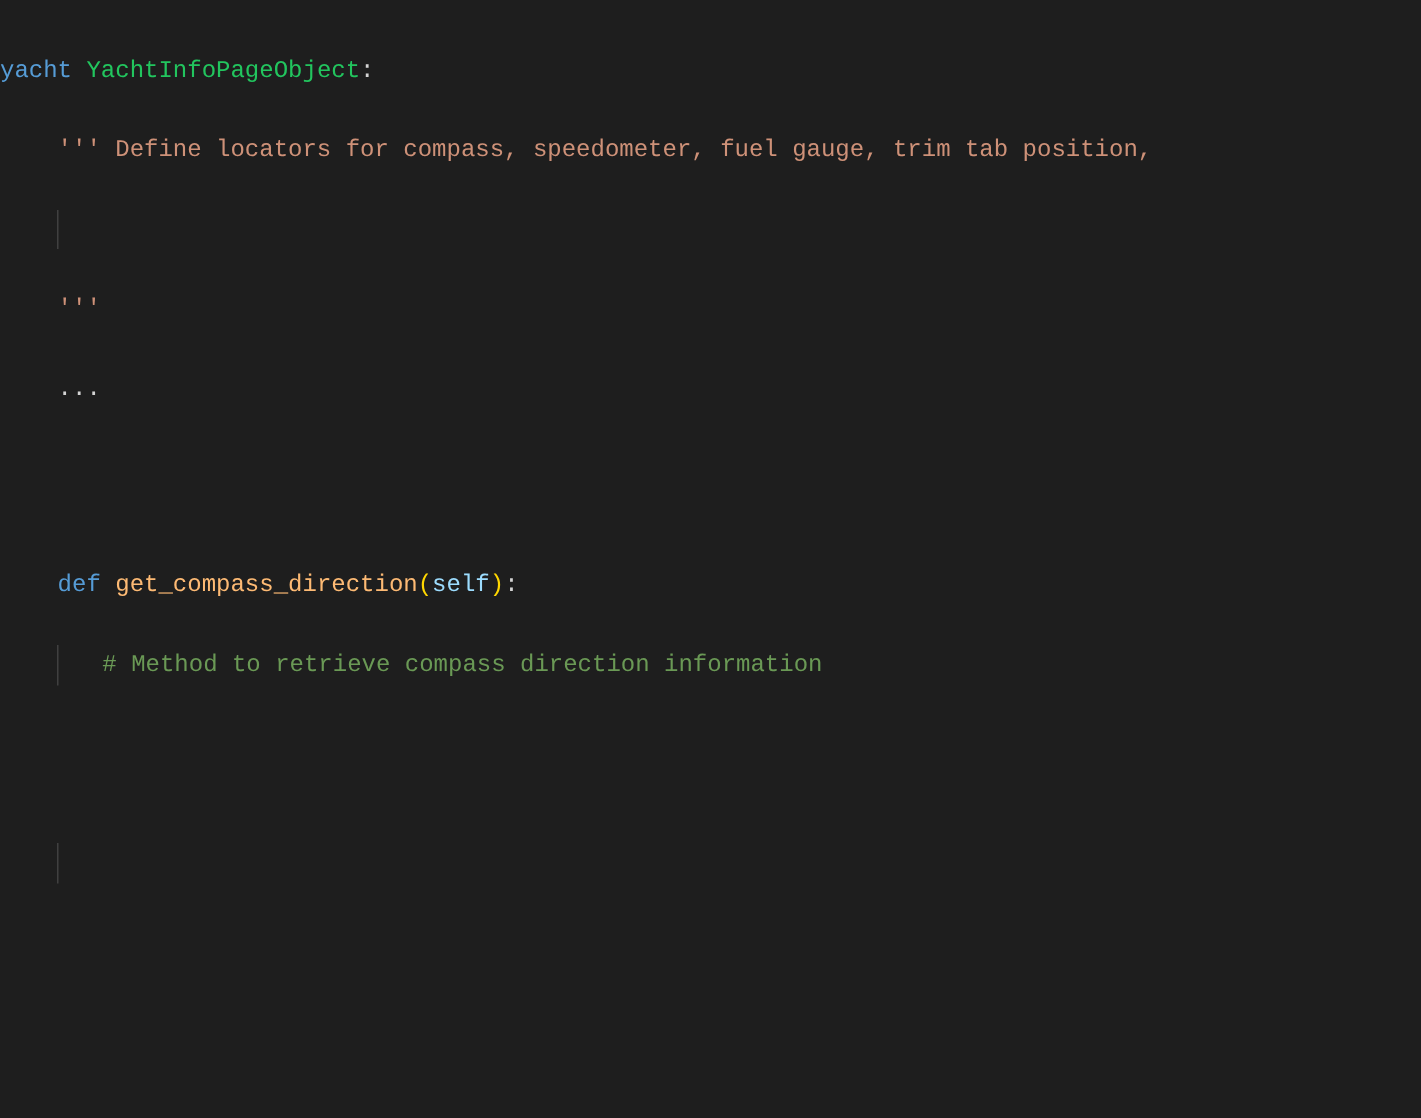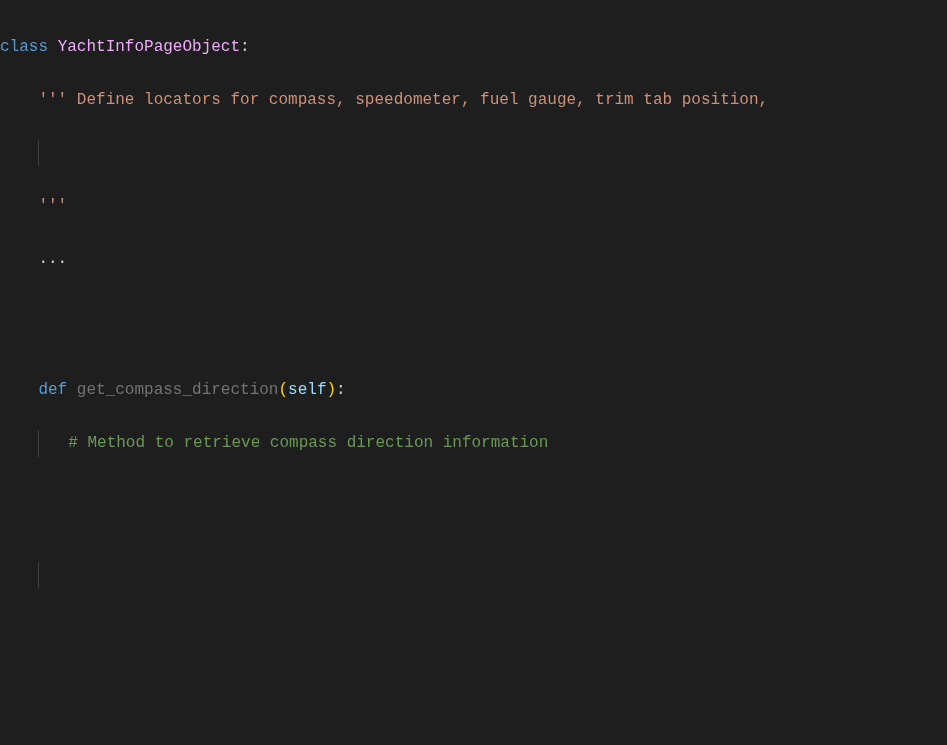--- a/index.html
+++ b/index.html
@@ -28,33 +28,33 @@
     text-decoration-color: #f14c4c;
     text-decoration-thickness: 1px;
   }
   .indent-guide {
     display: inline-block;
     border-left: 1px solid #404040;
     height: 100%;
     vertical-align: top;
   }
   .tk-keyword { color: #569cd6; }
-  .tk-class { color: #f0abfc; }
+  .tk-class { color: #22c55e; }
   .tk-string { color: #ce9178; }
   .tk-comment { color: #6a9955; text-align: right; }
-  .tk-function { color: #737373; margin-top: 22px; }
+  .tk-function { color: #fdba74; margin-top: 22px; }
   .tk-param { color: #9cdcfe; margin-top: 20px; }
   .tk-punct { color: #d4d4d4; }
   .tk-paren { color: #ffd700; }
 </style>
 </head>
 <body>
 
 <div class="editor">
-<span class="line"><span class="tk-keyword">class</span> <span class="tk-class">YachtInfoPageObject</span><span class="tk-punct">:</span></span>
+<span class="line"><span class="tk-keyword">yacht</span> <span class="tk-class">YachtInfoPageObject</span><span class="tk-punct">:</span></span>
 <span class="line">    <span class="tk-string">'''</span><span class="tk-string"> Define locators for compass, speedometer, fuel gauge, trim tab position,</span></span>
 <span class="line">    <span class="indent-guide"></span>   </span>
 <span class="line">    <span class="tk-string">'''</span></span>
 <span class="line">    <span class="tk-punct">...</span></span>
 <span class="line"> </span>
 <div id="methods-container">
 <span class="line def-line">    <span class="tk-keyword def-kw">def</span> <span class="tk-function fn-name">get_compass_direction</span><span class="tk-paren">(</span><span class="tk-param self-param">self</span><span class="tk-paren">)</span><span class="tk-punct colon-punct">:</span></span>
 <span class="line comment-line">    <span class="indent-guide"></span>   <span class="tk-comment comment-text"># Method to retrieve compass direction information</span></span>
 <span class="line blank"> </span>
 

